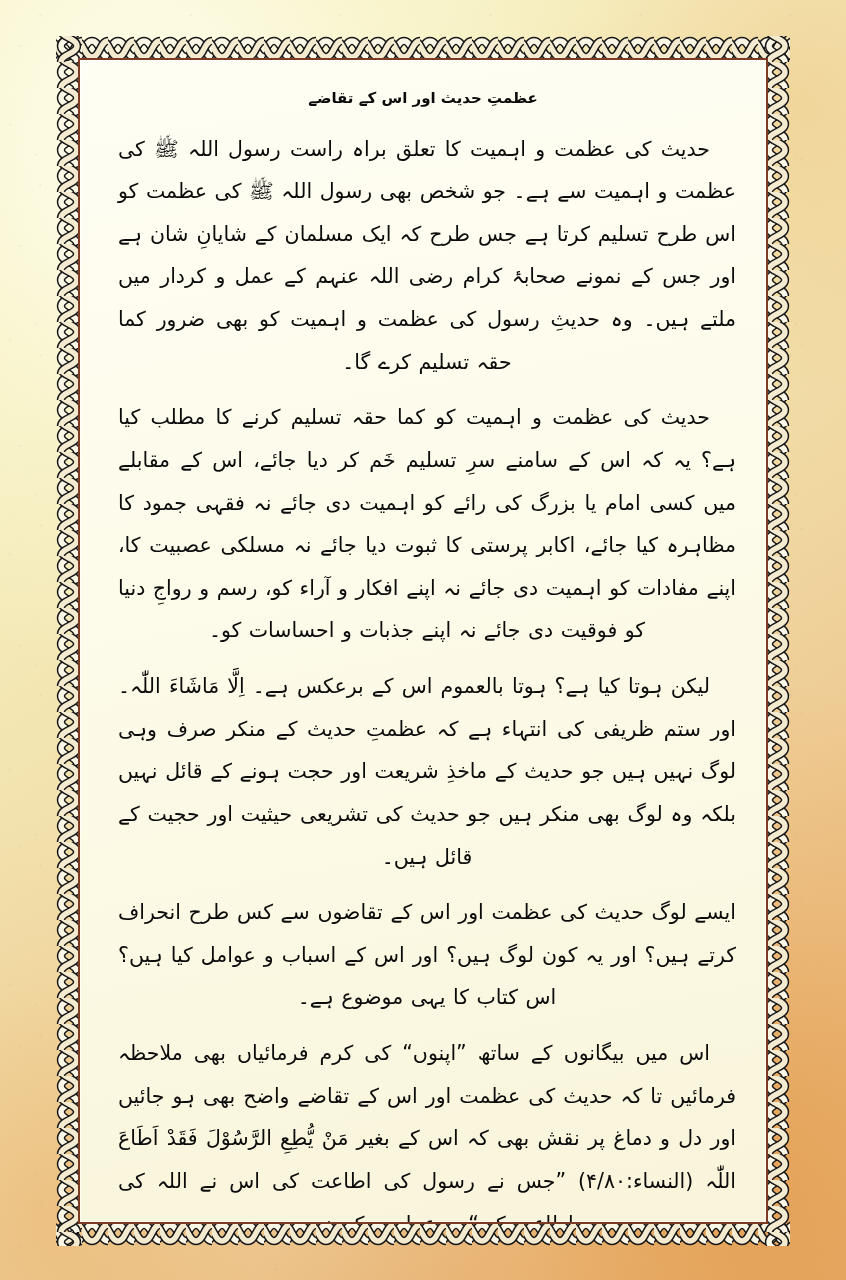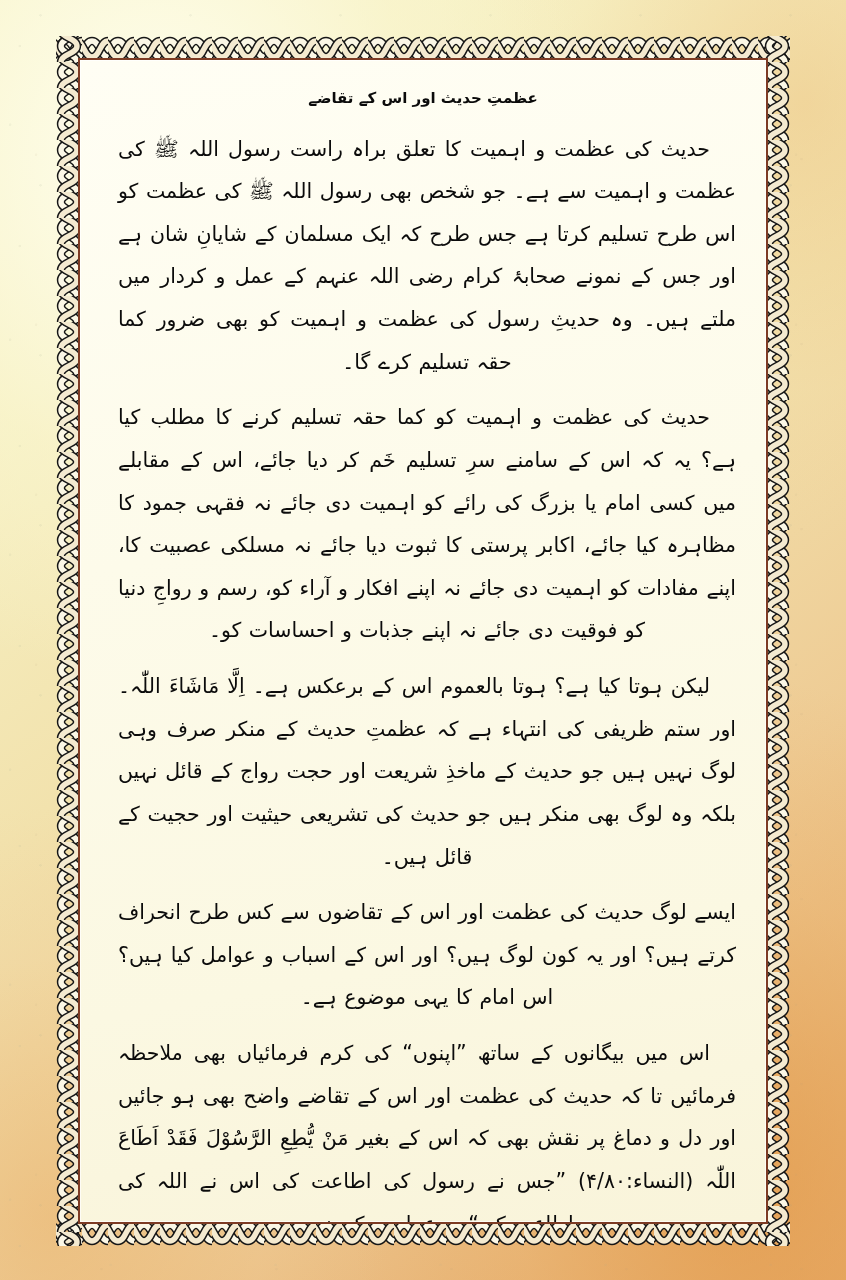--- a/index.html
+++ b/index.html
@@ -209,22 +209,22 @@
 
     <div class="panel">
       <div class="content">
 
         <h1 class="doc-title">عظمتِ حدیث اور اس کے تقاضے</h1>
 
         <p class="para">حدیث کی عظمت و اہمیت کا تعلق براہ راست رسول اللہ ﷺ کی عظمت و اہمیت سے ہے۔ جو شخص بھی رسول اللہ ﷺ کی عظمت کو اس طرح تسلیم کرتا ہے جس طرح کہ ایک مسلمان کے شایانِ شان ہے اور جس کے نمونے صحابۂ کرام رضی اللہ عنہم کے عمل و کردار میں ملتے ہیں۔ وہ حدیثِ رسول کی عظمت و اہمیت کو بھی ضرور کما حقہ تسلیم کرے گا۔</p>
 
         <p class="para">حدیث کی عظمت و اہمیت کو کما حقہ تسلیم کرنے کا مطلب کیا ہے؟ یہ کہ اس کے سامنے سرِ تسلیم خَم کر دیا جائے، اس کے مقابلے میں کسی امام یا بزرگ کی رائے کو اہمیت دی جائے نہ فقہی جمود کا مظاہرہ کیا جائے، اکابر پرستی کا ثبوت دیا جائے نہ مسلکی عصبیت کا، اپنے مفادات کو اہمیت دی جائے نہ اپنے افکار و آراء کو، رسم و رواجِ دنیا کو فوقیت دی جائے نہ اپنے جذبات و احساسات کو۔</p>
 
-        <p class="para">لیکن ہوتا کیا ہے؟ ہوتا بالعموم اس کے برعکس ہے۔ اِلَّا مَاشَاءَ اللّٰہ۔ اور ستم ظریفی کی انتہاء ہے کہ عظمتِ حدیث کے منکر صرف وہی لوگ نہیں ہیں جو حدیث کے ماخذِ شریعت اور حجت رواج کے قائل نہیں بلکہ وہ لوگ بھی منکر ہیں جو حدیث کی تشریعی حیثیت اور حجیت کے قائل ہیں۔</p>
-
-        <p class="para para-questions">ایسے لوگ حدیث کی عظمت اور اس کے تقاضوں سے کس طرح انحراف کرتے ہیں؟ اور یہ کون لوگ ہیں؟ اور اس کے اسباب و عوامل کیا ہیں؟ اس امام کا یہی موضوع ہے۔</p>
+        <p class="para">لیکن ہوتا کیا ہے؟ ہوتا بالعموم اس کے برعکس ہے۔ اِلَّا مَاشَاءَ اللّٰہ۔ اور ستم ظریفی کی انتہاء ہے کہ عظمتِ حدیث کے منکر صرف وہی لوگ نہیں ہیں جو حدیث کے ماخذِ شریعت اور حجت ہونے کے قائل نہیں بلکہ وہ لوگ بھی منکر ہیں جو حدیث کی تشریعی حیثیت اور حجیت کے قائل ہیں۔</p>
+
+        <p class="para para-questions">ایسے لوگ حدیث کی عظمت اور اس کے تقاضوں سے کس طرح انحراف کرتے ہیں؟ اور یہ کون لوگ ہیں؟ اور اس کے اسباب و عوامل کیا ہیں؟ اس کتاب کا یہی موضوع ہے۔</p>
 
         <p class="para">اس میں بیگانوں کے ساتھ ”اپنوں“ کی کرم فرمائیاں بھی ملاحظہ فرمائیں تا کہ حدیث کی عظمت اور اس کے تقاضے واضح بھی ہو جائیں اور دل و دماغ پر نقش بھی کہ اس کے بغیر مَنْ یُّطِعِ الرَّسُوْلَ فَقَدْ اَطَاعَ اللّٰہ (النساء:۴/۸۰) ”جس نے رسول کی اطاعت کی اس نے اللہ کی اطاعت کی“ پر عمل ممکن نہیں۔</p>
 
       </div>
     </div>
   </div>
 </div>
 
 </body></html>

